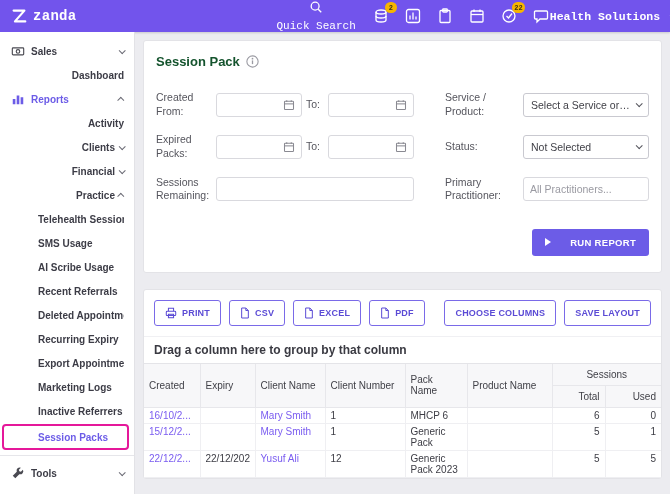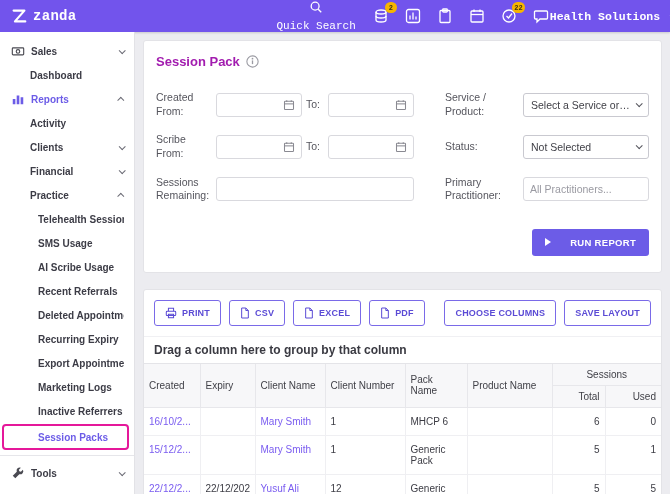--- a/index.html
+++ b/index.html
@@ -21,31 +21,31 @@
   .chev.up { transform:rotate(-135deg) translateY(-1px); }
 
   
   .layout { display:flex; height:462px; }
   .sidebar { width:135px; background:#fff; border-right:1px solid #E2E2E6; padding-top:7px; flex:none; font-size:10px; }
   .side-item { display:flex; align-items:center; height:24px; padding:0 10px; color:#3c3c46; cursor:pointer;font-weight:bold; }
   .side-item .icn { width:15px; height:15px; margin-right:6px; display:flex; align-items:center; justify-content:center; flex:none; }
   .side-item .lbl { flex:1; min-width:0; white-space:nowrap; overflow:hidden; }
   .side-item .chev { color:#6b6b75; margin-left:4px; }
   .side-item.active { color:#6C5CE7; font-weight:bold; }
-  .sub  { padding-left:30px; }
+  .sub  { padding-left:30px;text-align:right; }
   .sub2 { padding-left:38px; }
   .side-item.packs { margin:1px 5px 1px 2px; padding-left:34px; border:2px solid #E5189A; border-radius:4px; color:#6C5CE7; font-weight:bold; height:26px; }
   .divider { border-top:1px solid #E6E6EA; margin:5px 0; }
 
   
   .main { flex:1; padding:8px; overflow:hidden; }
   .card { background:#fff; border:1px solid #E3E3E7; border-radius:3px; }
   .form-card { padding:13px 12px 16px; margin-bottom:16px; }
   .title-row { display:flex; align-items:center; gap:6px; }
-  .page-title { font-size:13px; font-weight:bold; color:#a21caf; }
+  .page-title { font-size:13px; font-weight:bold; color:#14532d; }
 
   .form-grid { display:grid; grid-template-columns:60px 86px 26px 86px 1fr 78px 126px; row-gap:15px; align-items:center; margin-top:22px; font-size:10.5px; color:#55555d; }
   .flabel { line-height:1.3; padding-right:4px; }
   .to-label { text-align:center; }
   .input-box { height:24px; border:1px solid #D9D9DE; border-radius:3px; background:#fff; display:flex; align-items:center; padding:0 6px; }
   .input-box input { border:none; outline:none; width:100%; font-size:10.5px; font-family:inherit; color:#333; background:transparent; min-width:0; }
   .input-box .cal { margin-left:auto; flex:none; display:flex; }
   .span-input { grid-column:2 / 5; }
   .selectbox { height:24px; border:1px solid #C9C9D0; border-radius:3px; background:#fff; display:flex; align-items:center; justify-content:space-between; padding:0 7px; cursor:pointer; color:#3f3f46; }
   .selectbox .txt { white-space:nowrap; overflow:hidden; text-overflow:ellipsis; }
@@ -61,21 +61,21 @@
   .toolbar .spacer { flex:1; }
   .obtn { display:flex; align-items:center; gap:5px; background:#fff; border:1px solid #7A6AE8; color:#5B4BD5; border-radius:3px; font-size:9px; font-weight:bold; padding:0 10px; height:26px; cursor:pointer; font-family:inherit; letter-spacing:.2px; white-space:nowrap; }
   .group-hint { padding:6px 10px; font-size:12px; font-weight:bold; color:#3a3a42; border-top:1px solid #F0F0F3; border-bottom:1px solid #E4E4E8; cursor:default; }
 
   table { width:100%; border-collapse:collapse; font-size:10px; table-layout:fixed; }
   thead th { background:#F7F7F9; font-weight:normal; color:#3f3f46; text-align:left; padding:5px 5px; border:1px solid #E7E7EB; border-top:none; cursor:pointer; }
   thead th:first-child, tbody td:first-child { border-left:none; }
   thead th:last-child,  tbody td:last-child  { border-right:none; }
   th.num, td.num { text-align:right; }
   th.grp { text-align:center; }
-  tbody td { padding:8px 5px; border:1px solid #EFEFF2; border-top:none; color:#3c3c44; vertical-align:top; background:#fff;margin-top:36px; }
+  tbody td { padding:2px 5px; border:1px solid #EFEFF2; border-top:none; color:#3c3c44; vertical-align:top; background:#fff;margin-top:36px; }
   .trunc { white-space:nowrap; overflow:hidden; }
   a.cell-link { color:#7A5CF0; text-decoration:none; cursor:pointer; }
 </style>
 </head>
 <body>
 
 <header class="topbar">
   <div class="brand">
     <span style="display:flex;">
       <svg width="18" height="18" viewBox="0 0 20 20">
@@ -276,21 +276,21 @@
               </svg>
           </span>
         </div>
         <div></div>
         <div class="flabel">Service / Product:</div>
         <div class="selectbox">
           <span class="txt">Select a Service or Prod</span>
           <span class="chev down"></span>
         </div>
 
-        <div class="flabel">Scribe From:</div>
+        <div class="flabel">Expired Packs:</div>
         <div class="input-box date">
           <input type="text" style="">
           <span class="cal">
             <svg width="12" height="12" viewBox="0 0 16 16" fill="none" stroke="#8a8a92" stroke-width="1.4">
                 <rect x="2" y="3" width="12" height="11" rx="1"></rect>
                 <line x1="2" y1="6.5" x2="14" y2="6.5"></line>
                 <line x1="5" y1="1.5" x2="5" y2="4"></line>
                 <line x1="11" y1="1.5" x2="11" y2="4"></line>
               </svg>
           </span>

